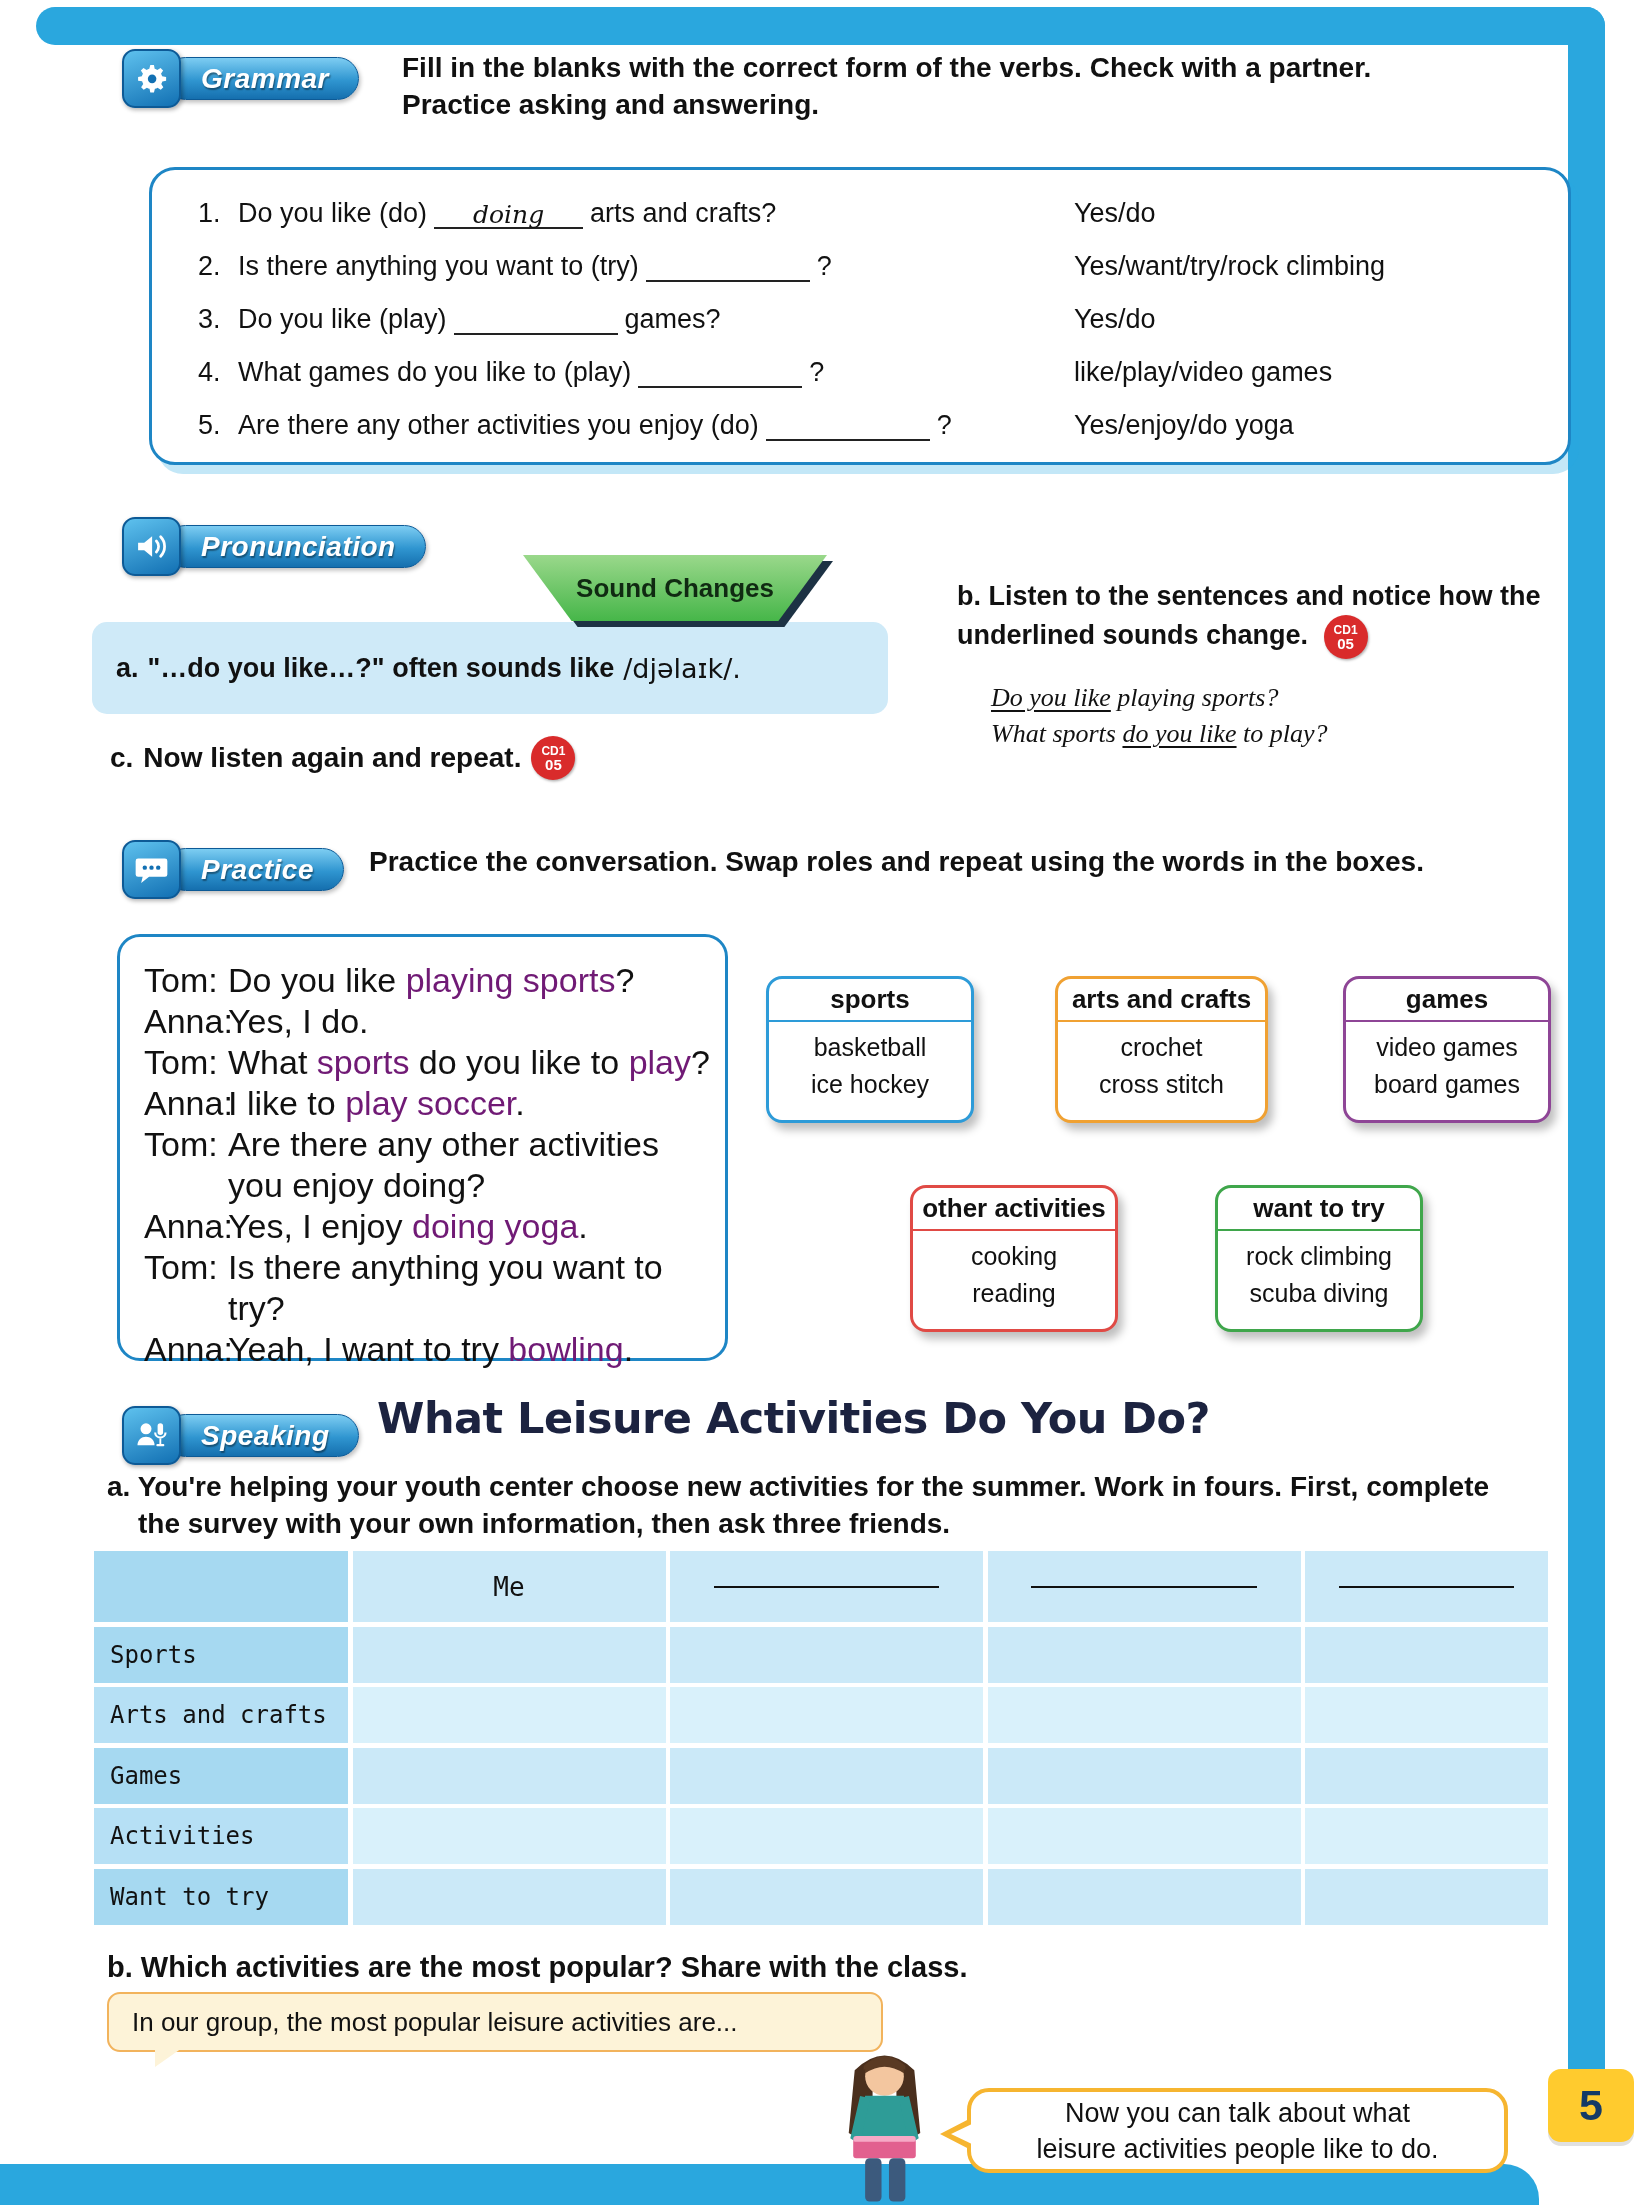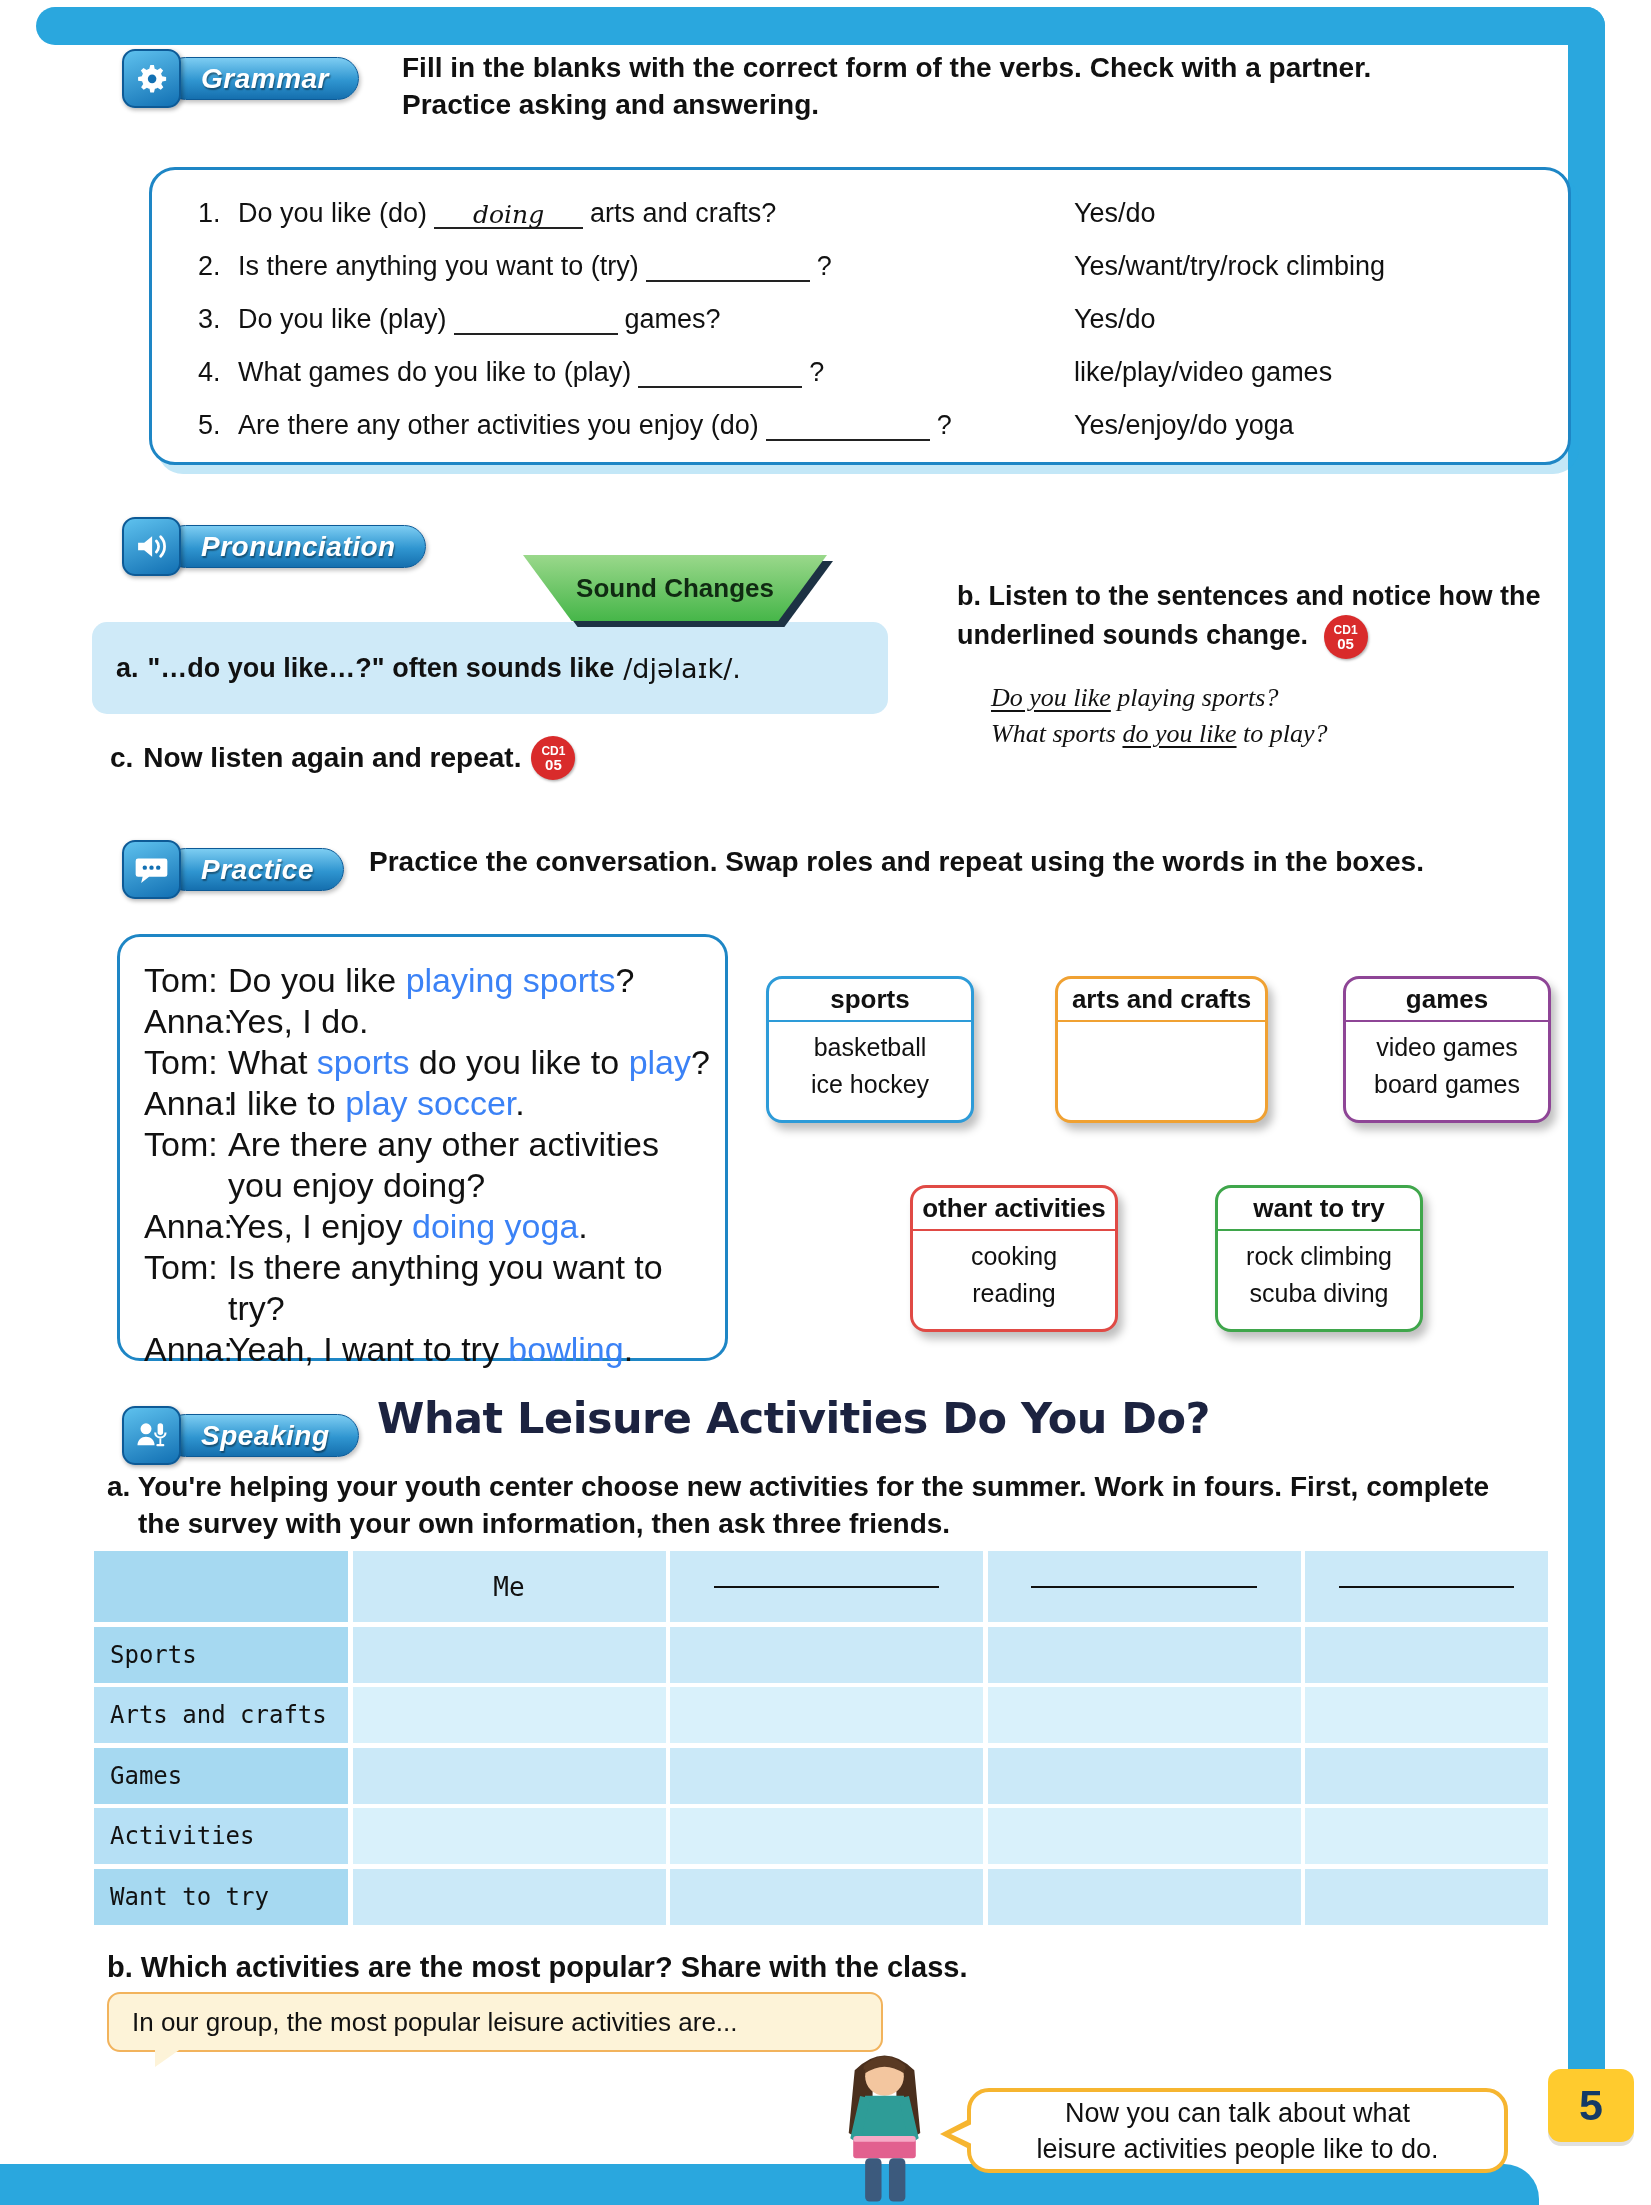--- a/index.html
+++ b/index.html
@@ -58,21 +58,21 @@
   .cd .cd1 { font-size:12px; font-weight:bold; }
   .cd .cd2 { font-size:15px; font-weight:bold; }
 
   
   .pr-instr { position:absolute; left:369px; top:846px; width:1184px; font-weight:bold; font-size:28px; }
   .convo { position:absolute; left:117px; top:934px; width:611px; height:427px; border:3.5px solid #1e86c5;
            border-radius:23px; background:#fff; padding:23px 15px 0 24px; z-index:2; }
   .dline { display:flex; font-size:34px; line-height:41px; }
   .dline .spk { width:84px; flex:none; }
   .dline .dtx { flex:1; }
-  .blu { color:#3b82f6;margin-top:7px; }
+  .blu { color:#701a75;margin-top:7px; }
 
   .wbox { position:absolute; width:208px; height:147px; background:#fff; border:3px solid var(--c);
           border-radius:16px; box-shadow:5px 7px 9px rgba(0,0,0,.25); overflow:hidden; z-index:2;}
   .wbox .ttl { height:43px; display:flex; align-items:center; justify-content:center; font-weight:bold;
                font-size:26px; border-bottom:2.5px solid var(--c); }
   .wbox .itms { padding-top:7px; text-align:center; font-size:25px; line-height:37px; }
 
   
   .sp-title { position:absolute; left:377px; top:1393px; font-family:"DejaVu Sans",sans-serif; font-weight:bold;
               font-size:43px; color:#1c2340; letter-spacing:-0.5px; }
@@ -251,20 +251,24 @@
 
 <div class="wbox" style="--c:#2d9bd8; left:766px; top:976px;">
   <div class="ttl">sports</div>
   <div class="itms">
       <div>basketball</div>
       <div>ice hockey</div>
     </div>
 </div>
 <div class="wbox" style="--c:#f0a132; left:1055px; top:976px; width:213px;">
   <div class="ttl">arts and crafts</div>
+  <div class="itms">
+      <div>crochet</div>
+      <div>cross stitch</div>
+    </div>
 </div>
 <div class="wbox" style="--c:#8e4596; left:1343px; top:976px;">
   <div class="ttl">games</div>
   <div class="itms">
       <div>video games</div>
       <div>board games</div>
     </div>
 </div>
 <div class="wbox" style="--c:#e04a45; left:910px; top:1185px;">
   <div class="ttl">other activities</div>

